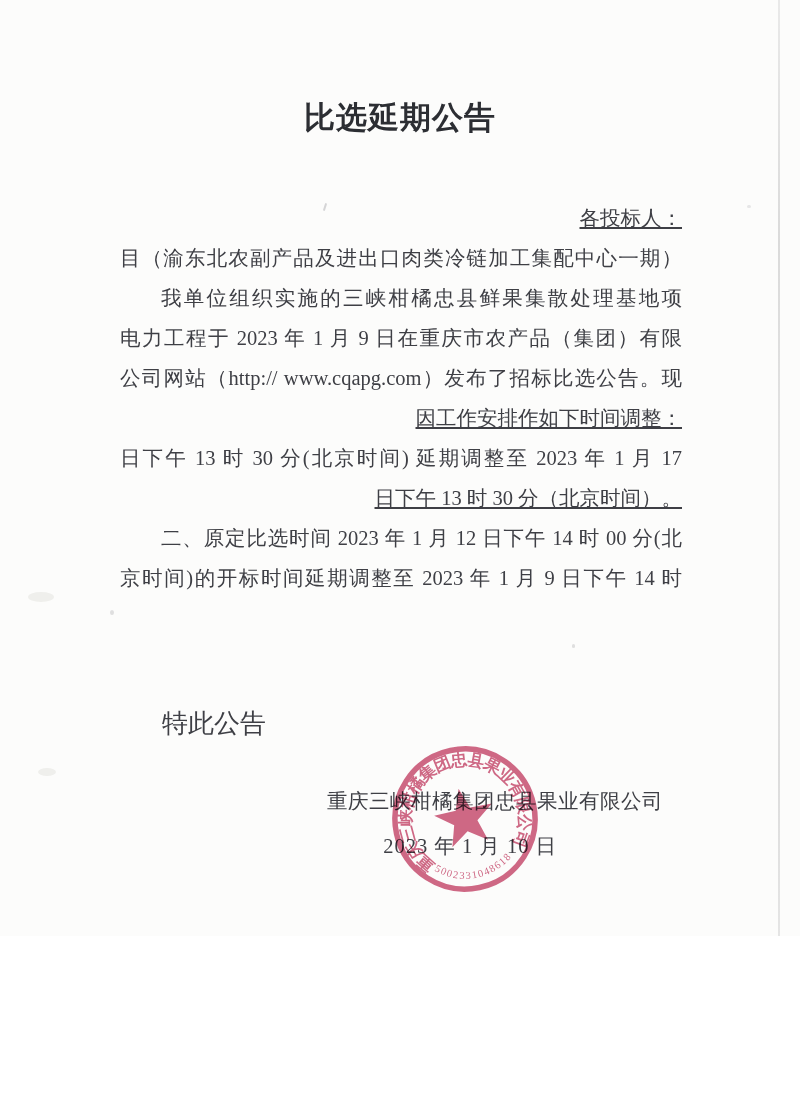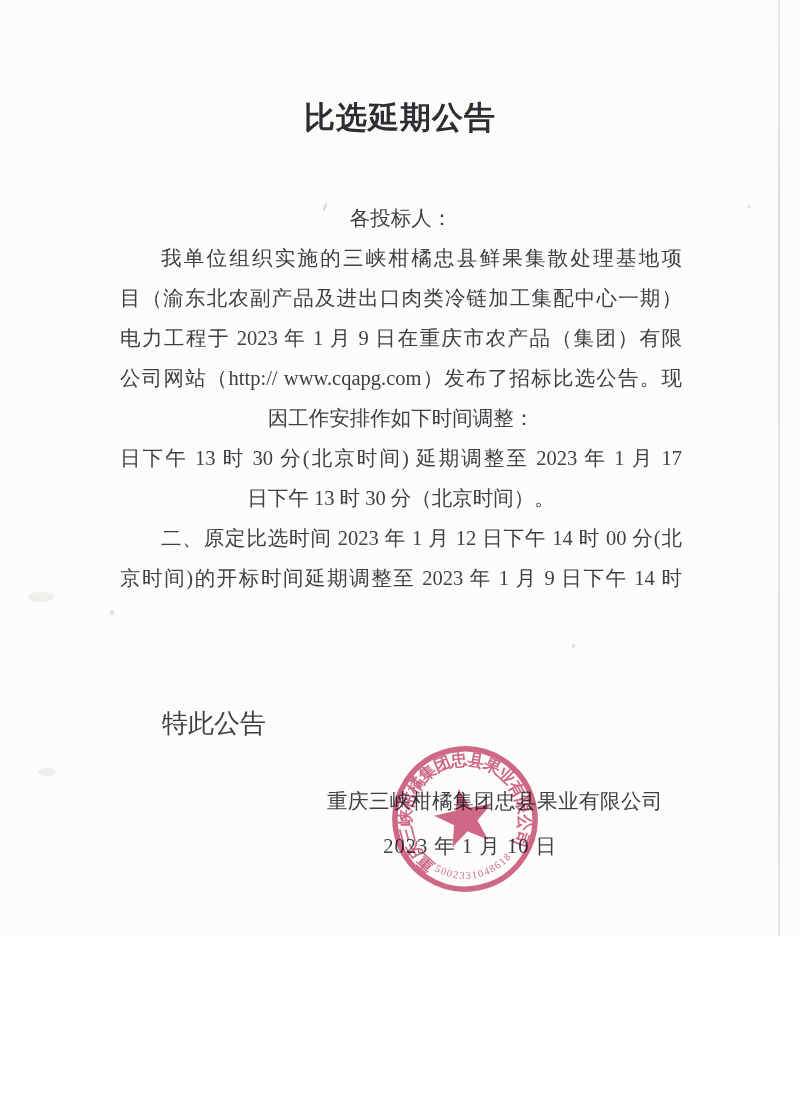--- a/index.html
+++ b/index.html
@@ -19,21 +19,21 @@
     letter-spacing:1px;
     color:#2c2e33;
   }
   .body-block{
     position:absolute;
     left:120px;top:198px;width:562px;
     font-size:20.5px;line-height:40px;
   }
   .body-line{white-space:normal;}
   .fill{text-align:justify;text-align-last:justify;}
-  .plain{text-align:center;}
+  .plain{text-align:right;text-decoration:underline;}
   .indent{padding-left:41px;}
   .closing{
     position:absolute;
     left:162px;top:704px;
     font-size:26px;line-height:40px;
   }
   .sig-company{
     position:absolute;
     right:137px;top:788px;
     font-size:20.5px;line-height:26px;
@@ -69,22 +69,22 @@
 </style>
 </head>
 <body>
 
 <div class="page">
 
   <div class="title">比选延期公告</div>
 
   <div class="body-block">
     <div class="body-line plain">各投标人：</div>
+    <div class="body-line fill">目（渝东北农副产品及进出口肉类冷链加工集配中心一期）</div>
     <div class="body-line fill indent">我单位组织实施的三峡柑橘忠县鲜果集散处理基地项</div>
-    <div class="body-line fill">目（渝东北农副产品及进出口肉类冷链加工集配中心一期）</div>
     <div class="body-line fill">电力工程于 2023 年 1 月 9 日在重庆市农产品（集团）有限</div>
     <div class="body-line fill">公司网站（http:// www.cqapg.com）发布了招标比选公告。现</div>
     <div class="body-line plain">因工作安排作如下时间调整：</div>
     <div class="body-line fill">日下午 13 时 30 分(北京时间) 延期调整至 2023 年 1 月 17</div>
     <div class="body-line plain">日下午 13 时 30 分（北京时间）。</div>
     <div class="body-line fill indent">二、原定比选时间 2023 年 1 月 12 日下午 14 时 00 分(北</div>
     <div class="body-line fill">京时间)的开标时间延期调整至 2023 年 1 月 9 日下午 14 时</div>
   </div>
 
   <div class="closing">特此公告</div>

